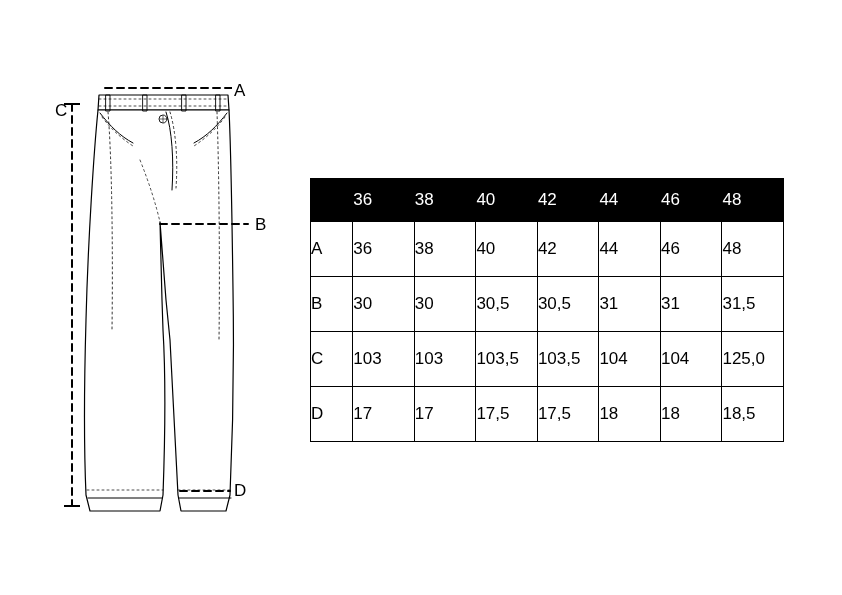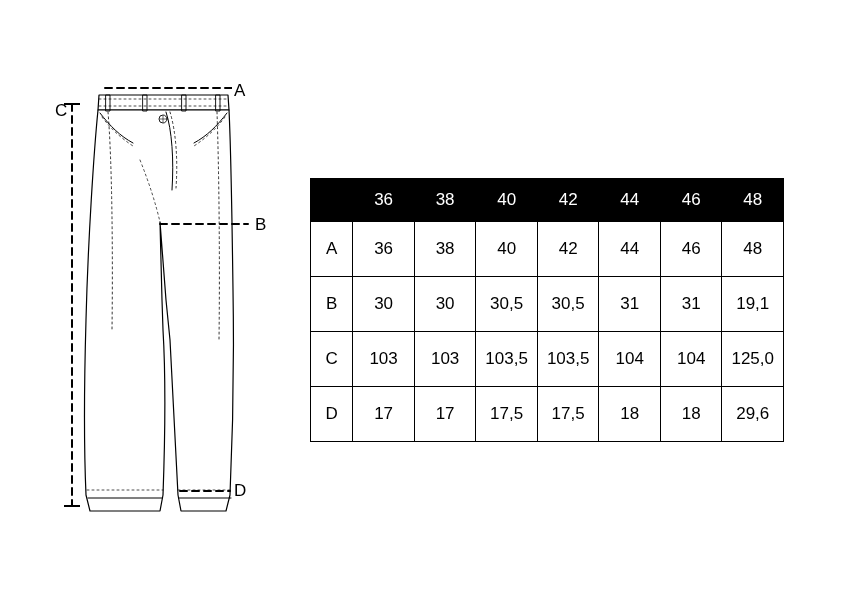--- a/index.html
+++ b/index.html
@@ -50,21 +50,21 @@
   }
   table#size-table {
     border-collapse: collapse;
     width: 474px;
     table-layout: fixed;
   }
   table#size-table td,
   table#size-table th {
     border: 1px solid #000000;
     height: 54px;
-    text-align: center;
+    text-align: left;
     vertical-align: middle;
     font-size: 17px;
     font-weight: normal;
     font-family: "Liberation Sans", sans-serif;
     padding: 0;
     margin-top: 32px;
   }
   table#size-table thead th {
     background: #000000;
     color: #ffffff;
@@ -203,37 +203,37 @@
         <td>48</td>
       </tr>
       <tr>
         <th class="row-head">B</th>
         <td>30</td>
         <td>30</td>
         <td>30,5</td>
         <td>30,5</td>
         <td>31</td>
         <td>31</td>
-        <td>19,1</td>
+        <td>31,5</td>
       </tr>
       <tr>
         <th class="row-head">C</th>
         <td>103</td>
         <td>103</td>
         <td>103,5</td>
         <td>103,5</td>
         <td>104</td>
         <td>104</td>
         <td>125,0</td>
       </tr>
       <tr>
         <th class="row-head">D</th>
         <td>17</td>
         <td>17</td>
         <td>17,5</td>
         <td>17,5</td>
         <td>18</td>
         <td>18</td>
-        <td>29,6</td>
+        <td>18,5</td>
       </tr>
     </tbody>
   </table>
 </div>
 
 </body></html>

